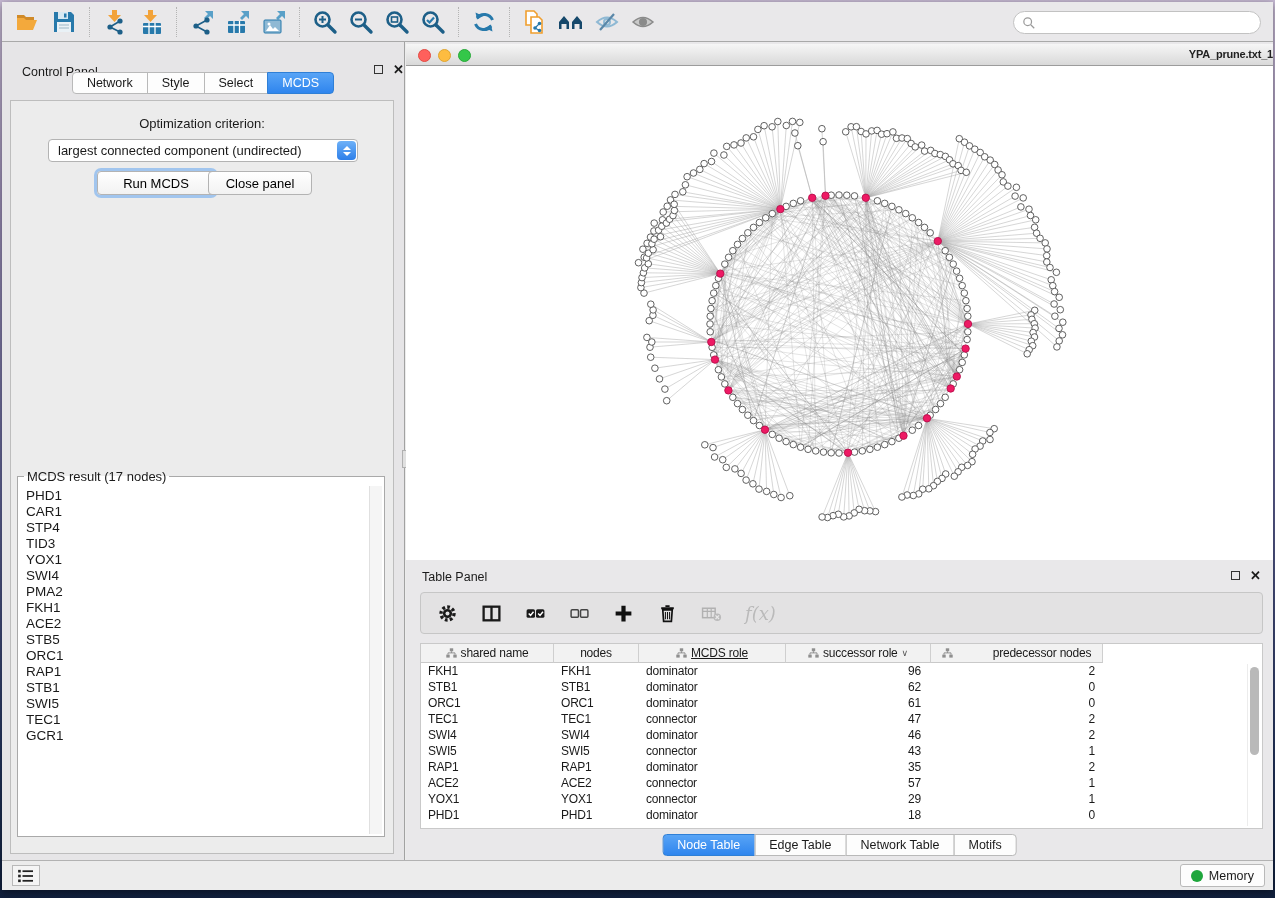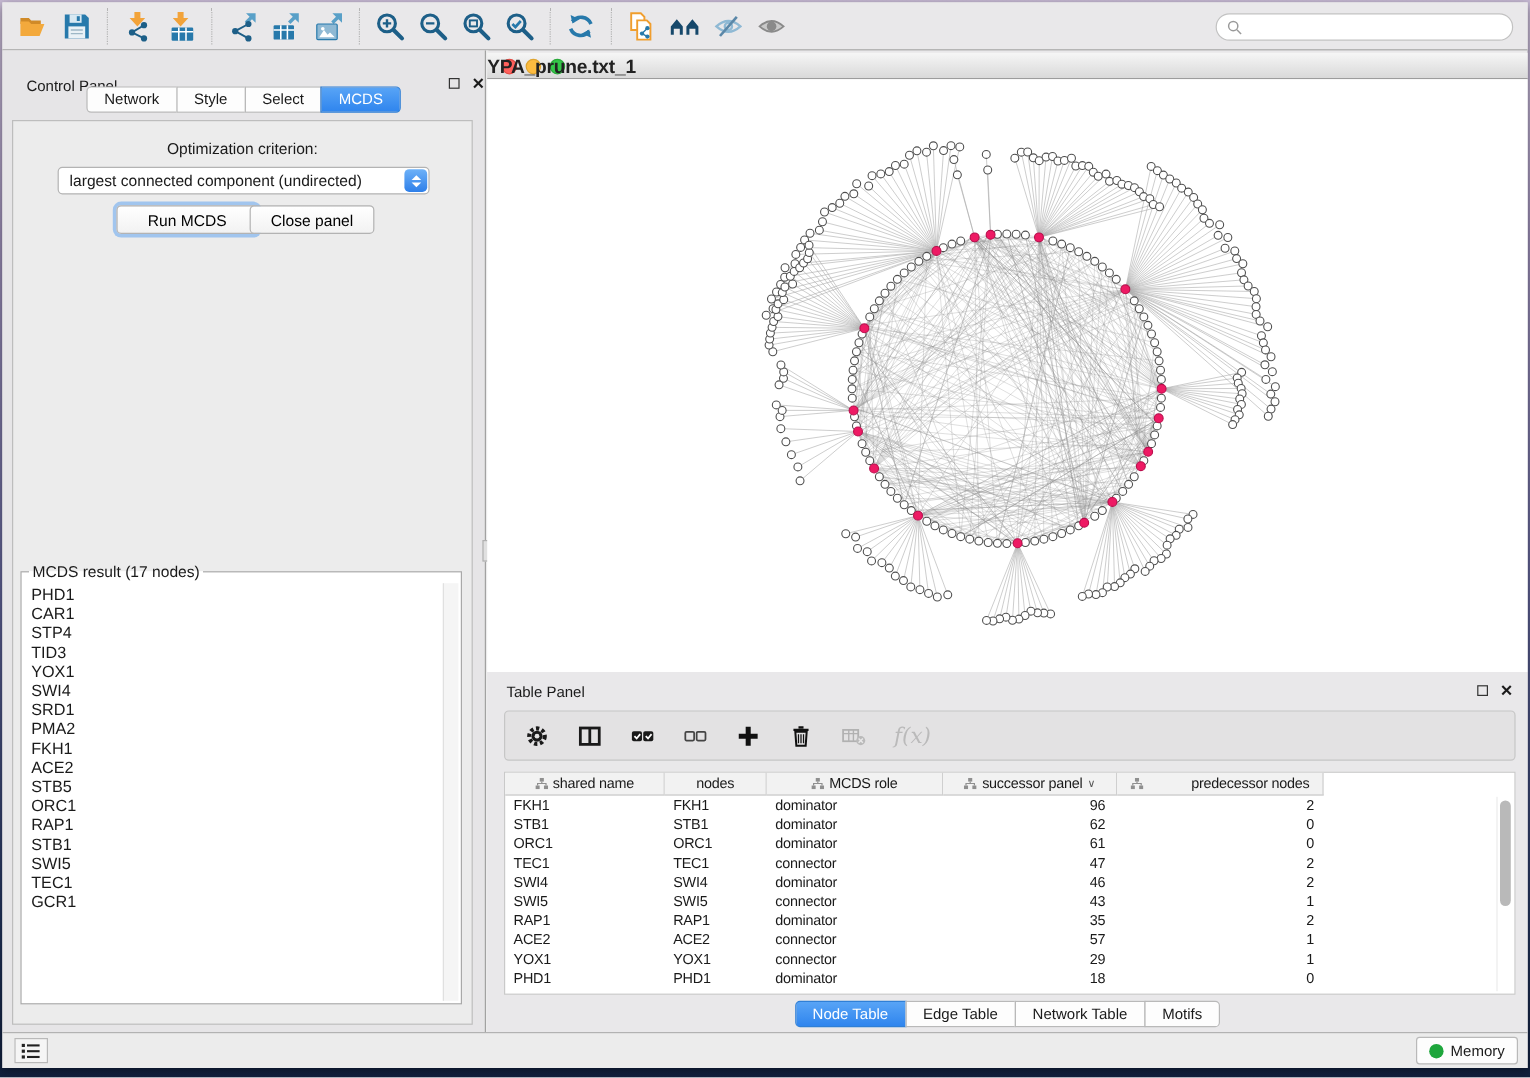--- a/index.html
+++ b/index.html
@@ -59,21 +59,21 @@
   #v-divider .grip { position:absolute; left:-3px; top:408px; width:8px; height:18px; background:#e0e0e0; border:1px solid #b0b0b0; }
 
   
   #network-window { position:absolute; left:404px; top:40px; width:867px; height:518px; }
   #net-titlebar { position:absolute; left:0; top:2px; width:100%; height:22px;
     background:linear-gradient(#f6f6f6,#d9d9d9); border-bottom:1px solid #9c9c9c; }
   .tl { position:absolute; top:5px; width:13px; height:13px; border-radius:50%; cursor:pointer; }
   .tl.red { left:12px; background:#ff605c; border:1px solid #e24b43; }
   .tl.yellow { left:32px; background:#fdbc40; border:1px solid #e0a52f; }
   .tl.green { left:52px; background:#34c749; border:1px solid #27a938; }
-  #net-title { position:absolute; left:0; right:0; top:4px; text-align:left; font-size:16px; font-weight:700;
+  #net-title { position:absolute; left:0; right:0; top:4px; text-align:right; font-size:11px; font-weight:700;
     letter-spacing:-.2px; color:#222; }
   #net-canvas { position:absolute; left:0; top:24px; width:867px; height:494px; background:#fff; }
   .ch { stroke:#8c8c8c; stroke-width:.55; opacity:.42; }
   .fl { stroke:#a9a9a9; stroke-width:.6; opacity:.8; }
   .ringn { fill:#fff; stroke:#4f4f4f; stroke-width:.9; }
   .hubn { fill:#ee1a64; stroke:#b90d4c; stroke-width:.9; }
 
   
   #table-panel { position:absolute; left:404px; top:558px; width:867px; height:300px; background:#e9e8ea; }
   #tp-title { position:absolute; left:16px; top:10px; font-size:12.5px; }
@@ -288,21 +288,20 @@
         <button class="pbtn" id="close-btn">Close panel</button>
         <fieldset id="result-box">
           <legend>MCDS result (17 nodes)</legend>
           <div id="result-list">
               <div>PHD1</div>
               <div>CAR1</div>
               <div>STP4</div>
               <div>TID3</div>
               <div>YOX1</div>
               <div>SWI4</div>
-              <div>SRD1</div>
               <div>PMA2</div>
               <div>FKH1</div>
               <div>ACE2</div>
               <div>STB5</div>
               <div>ORC1</div>
               <div>RAP1</div>
               <div>STB1</div>
               <div>SWI5</div>
               <div>TEC1</div>
               <div>GCR1</div>
@@ -1288,21 +1287,21 @@
                     <rect x="7.3" y="6.6" width="3.4" height="3"></rect>
                   </g>
                   <path d="M5.5 3.3v1.6M2 6.6V4.9h7v1.7" stroke="#8f8f8f" fill="none"></path>
                 </svg>
               </span>
               <span>shared name</span>
             </div>
             <div class="hcell" style="width: 85px;">
               <span>nodes</span>
             </div>
-            <div class="hcell" style="width: 147px;">
+            <div class="hcell" style="width: 147px; text-decoration: underline;">
               <span style="display: flex;">
                 <svg viewBox="0 0 11 10">
                   <g fill="#8f8f8f">
                     <rect x="3.8" y="0.3" width="3.4" height="3"></rect>
                     <rect x="0.3" y="6.6" width="3.4" height="3"></rect>
                     <rect x="7.3" y="6.6" width="3.4" height="3"></rect>
                   </g>
                   <path d="M5.5 3.3v1.6M2 6.6V4.9h7v1.7" stroke="#8f8f8f" fill="none"></path>
                 </svg>
               </span>
@@ -1312,21 +1311,21 @@
               <span style="display: flex;">
                 <svg viewBox="0 0 11 10">
                   <g fill="#8f8f8f">
                     <rect x="3.8" y="0.3" width="3.4" height="3"></rect>
                     <rect x="0.3" y="6.6" width="3.4" height="3"></rect>
                     <rect x="7.3" y="6.6" width="3.4" height="3"></rect>
                   </g>
                   <path d="M5.5 3.3v1.6M2 6.6V4.9h7v1.7" stroke="#8f8f8f" fill="none"></path>
                 </svg>
               </span>
-              <span>successor panel</span>
+              <span>successor role</span>
               <span class="sortmark">∨</span>
             </div>
             <div class="hcell" style="width: 172px; gap: 40px;">
               <span style="display: flex;">
                 <svg viewBox="0 0 11 10">
                   <g fill="#8f8f8f">
                     <rect x="3.8" y="0.3" width="3.4" height="3"></rect>
                     <rect x="0.3" y="6.6" width="3.4" height="3"></rect>
                     <rect x="7.3" y="6.6" width="3.4" height="3"></rect>
                   </g>

